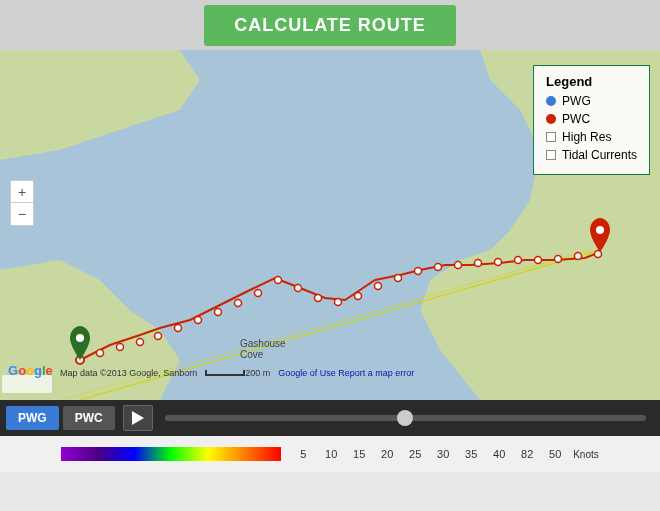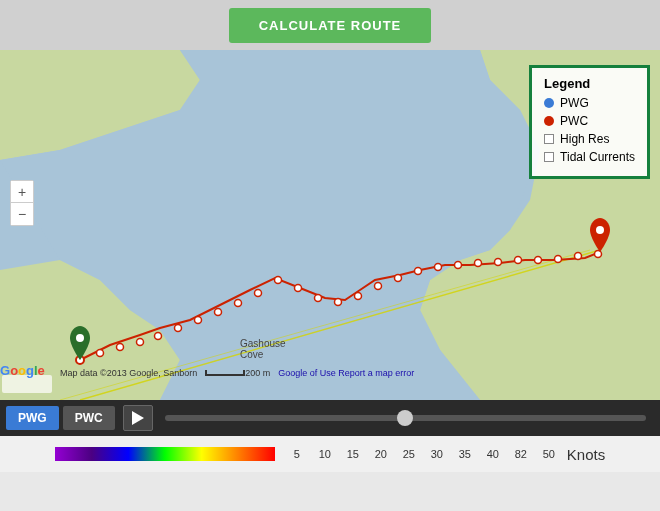--- a/index.html
+++ b/index.html
@@ -12,21 +12,21 @@
       display: flex;
       align-items: center;
       justify-content: center;
     }
 
     #calc-route-btn {
       background: #5cb85c;
       color: white;
       border: none;
       padding: 10px 30px;
-      font-size: 13px;
+      font-size: 18px;
       font-weight: bold;
       letter-spacing: 1px;
       cursor: pointer;
       border-radius: 3px;
     }
 
     #map-container {
       position: relative;
       width: 660px;
       height: 350px;
@@ -44,21 +44,21 @@
       font-size: 12px;
       padding: 3px 12px;
       z-index: 10;
     }
 
     #legend-box {
       position: absolute;
       top: 15px;
       right: 10px;
       background: rgba(255,255,255,0.9);
-      border: 3px solid #15803d;
+      border: 1px solid #15803d;
       padding: 8px 12px;
       font-size: 12px;
       z-index: 20;
     }
 
     #legend-box .legend-title {
       font-weight: bold;
       margin-bottom: 5px;
       font-size: 13px;
     }
@@ -107,21 +107,21 @@
       cursor: pointer;
       background: white;
       border: none;
       color: #555;
     }
     .zoom-btn:first-child { border-bottom: 1px solid #ccc; }
 
     #google-logo {
       position: absolute;
       bottom: 22px;
-      left: 0;
+      left: 8px;
       font-size: 14px;
       font-weight: bold;
       color: #555;
       z-index: 20;
     }
 
     #map-attribution {
       position: absolute;
       bottom: 22px;
       left: 60px;
@@ -235,21 +235,21 @@
       font-size: 11px;
       color: #333;
     }
 
     .scale-label {
       width: 28px;
       text-align: center;
     }
 
     .knots-label {
-      font-size: 15px;
+      font-size: 10px;
       color: #333;
       margin-left: 4px;
     }
 
     
     #route-svg {
       position: absolute;
       top: 0; left: 0;
       width: 100%; height: 100%;
       z-index: 15;

